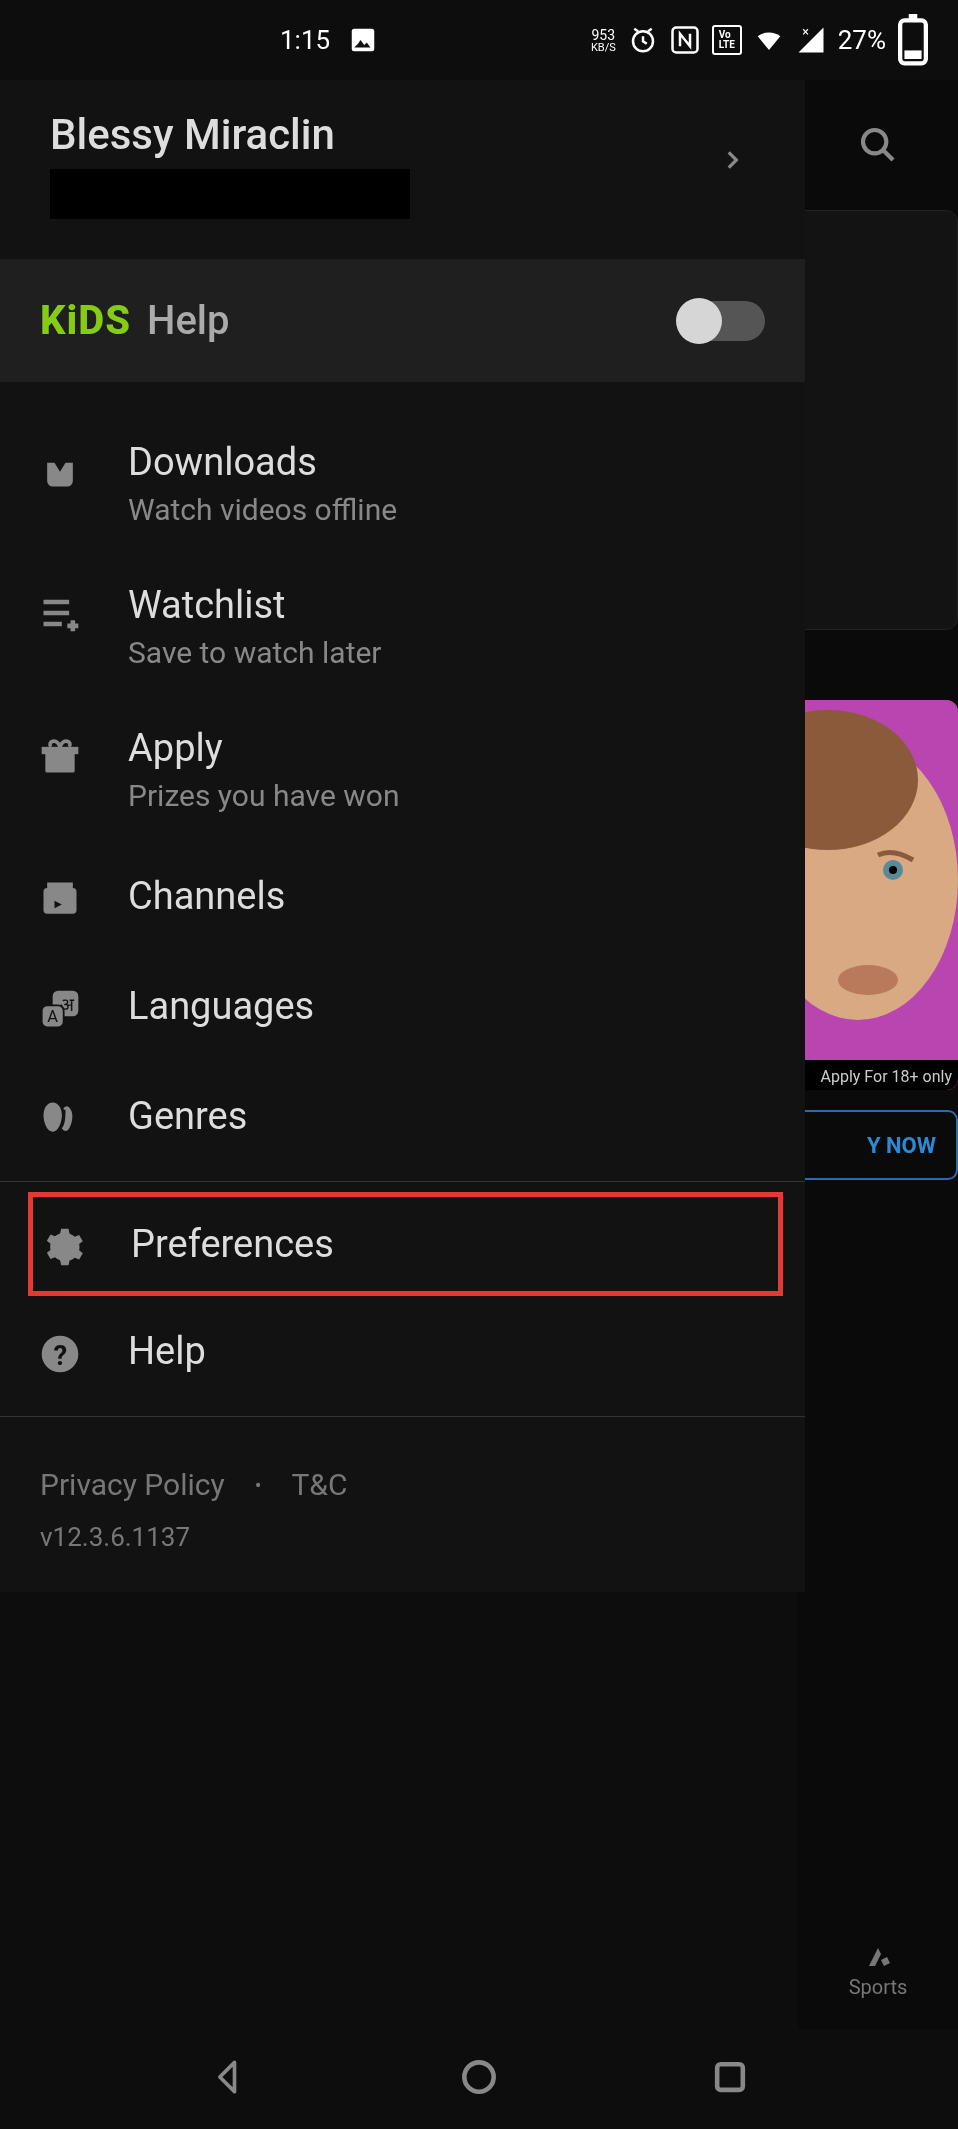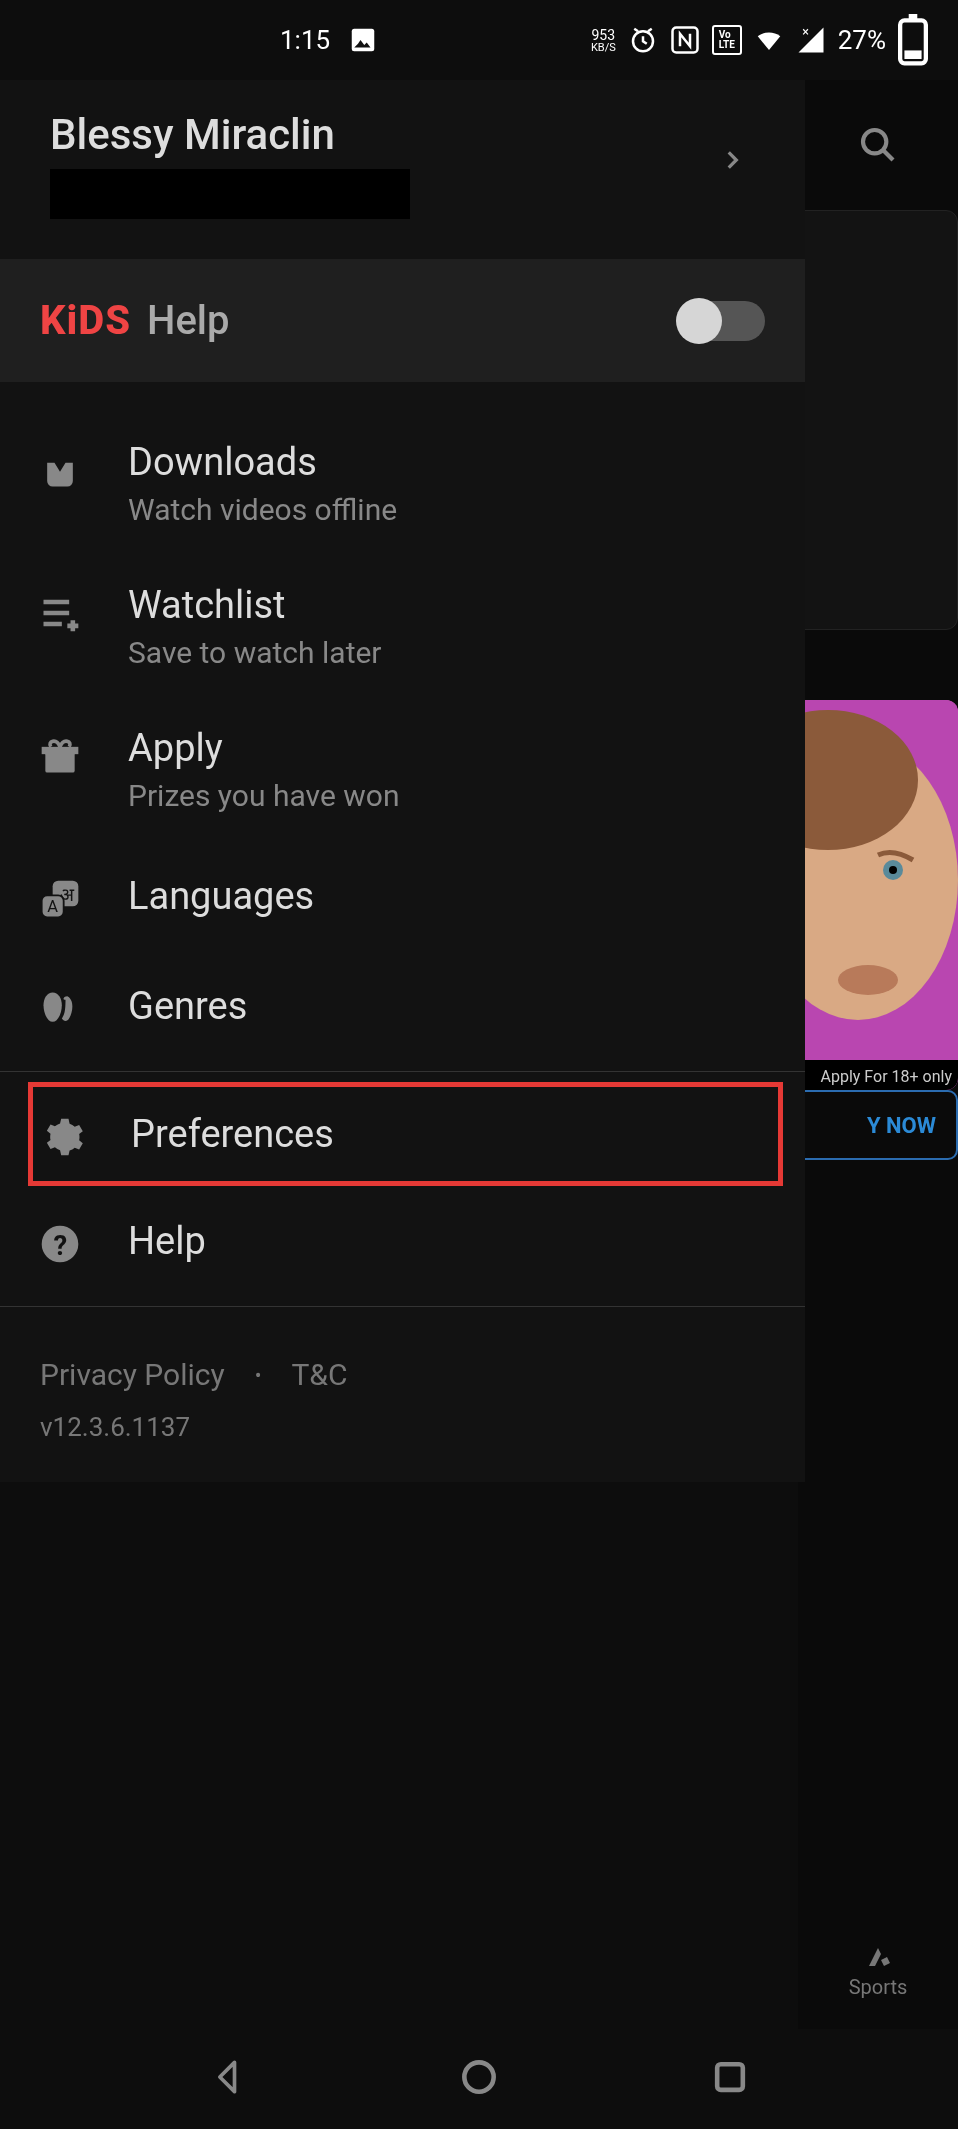--- a/index.html
+++ b/index.html
@@ -43,21 +43,21 @@
   .chevron { font-size: 40px; color: #888; margin-top: 30px; margin-right: 20px; }
 
   .kids-safe-row {
     background: #1f1f1f;
     display: flex;
     justify-content: space-between;
     align-items: center;
     padding: 38px 40px;
   }
   .kids-safe-label { font-size: 40px; font-weight: 700; }
-  .kids-text { color: #ef4444; font-weight: 800; letter-spacing: 1px; }
+  .kids-text { color: #84cc16; font-weight: 800; letter-spacing: 1px; }
   .safe-text { color: #aaa; font-weight: 500; margin-left: 6px; }
 
   .toggle-track {
     width: 85px; height: 40px; background: #555; border-radius: 40px;
     position: relative;
   }
   .toggle-thumb {
     width: 46px; height: 46px; background: #d6d6d6; border-radius: 50%;
     position: absolute; left: -4px; top: -3px;
   }
@@ -99,21 +99,21 @@
     right: 0; top: 80px;
     width: 160px;
     height: calc(100% - 180px);
     background: #0a0a0a;
     z-index: 1;
   }
   .search-area { height: 130px; display:flex; align-items:center; justify-content:center; }
   .bg-card1 { height: 420px; background: #131313; border: 1px solid #222; border-radius: 0 12px 12px 0; margin-bottom: 70px; }
   .bg-face {
     height: 390px; background: linear-gradient(180deg, #c84db8 0%, #8d3a90 100%);
-    border-radius: 0 12px 12px 0; 
+    border-radius: 0 12px 12px 0; margin-bottom: 20px;
     position: relative; overflow: hidden;
   }
   .bg-face-label {
     position: absolute; bottom: 4px; right: 6px; font-size: 16px; color: #ccc;
   }
   .bg-button {
     height: 70px; border: 2px solid #2b6cb0; border-radius: 0 10px 10px 0;
     display: flex; align-items: center; justify-content: flex-end;
     color: #2b8ad6; font-weight: 700; font-size: 22px; padding-right: 20px;
     margin-bottom: 50px;
@@ -285,20 +285,30 @@
           <rect x="2" y="7" width="20" height="4"></rect>
           <path d="M12 7c-2-5-7-3-5 0M12 7c2-5 7-3 5 0" fill="none" stroke="#888" stroke-width="2"></path>
         </svg>
     </div>
     <div class="menu-text-group">
       <div class="menu-title">Apply</div>
       <div class="menu-subtitle">Prizes you have won</div>
     </div>
   </div>
 
+  <div class="menu-item single-line">
+    <div class="menu-icon">
+      <svg viewBox="0 0 24 24" width="44" height="44" fill="#888">
+          <rect x="3" y="6" width="18" height="14" rx="2"></rect>
+          <rect x="5" y="3" width="14" height="3" fill="#888"></rect>
+          <path d="M9 13l4 2-4 2z" fill="#121212"></path>
+        </svg>
+    </div>
+    <div class="menu-title">Channels</div>
+  </div>
 
   <div class="menu-item single-line">
     <div class="menu-icon">
       <svg viewBox="0 0 24 24" width="44" height="44" fill="#888">
           <rect x="8" y="2" width="14" height="14" rx="3"></rect>
           <text x="12" y="13" font-size="10" fill="#121212">अ</text>
           <rect x="2" y="10" width="12" height="12" rx="3" fill="#888" stroke="#121212" stroke-width="1"></rect>
           <text x="5" y="19" font-size="9" fill="#121212">A</text>
         </svg>
     </div>

